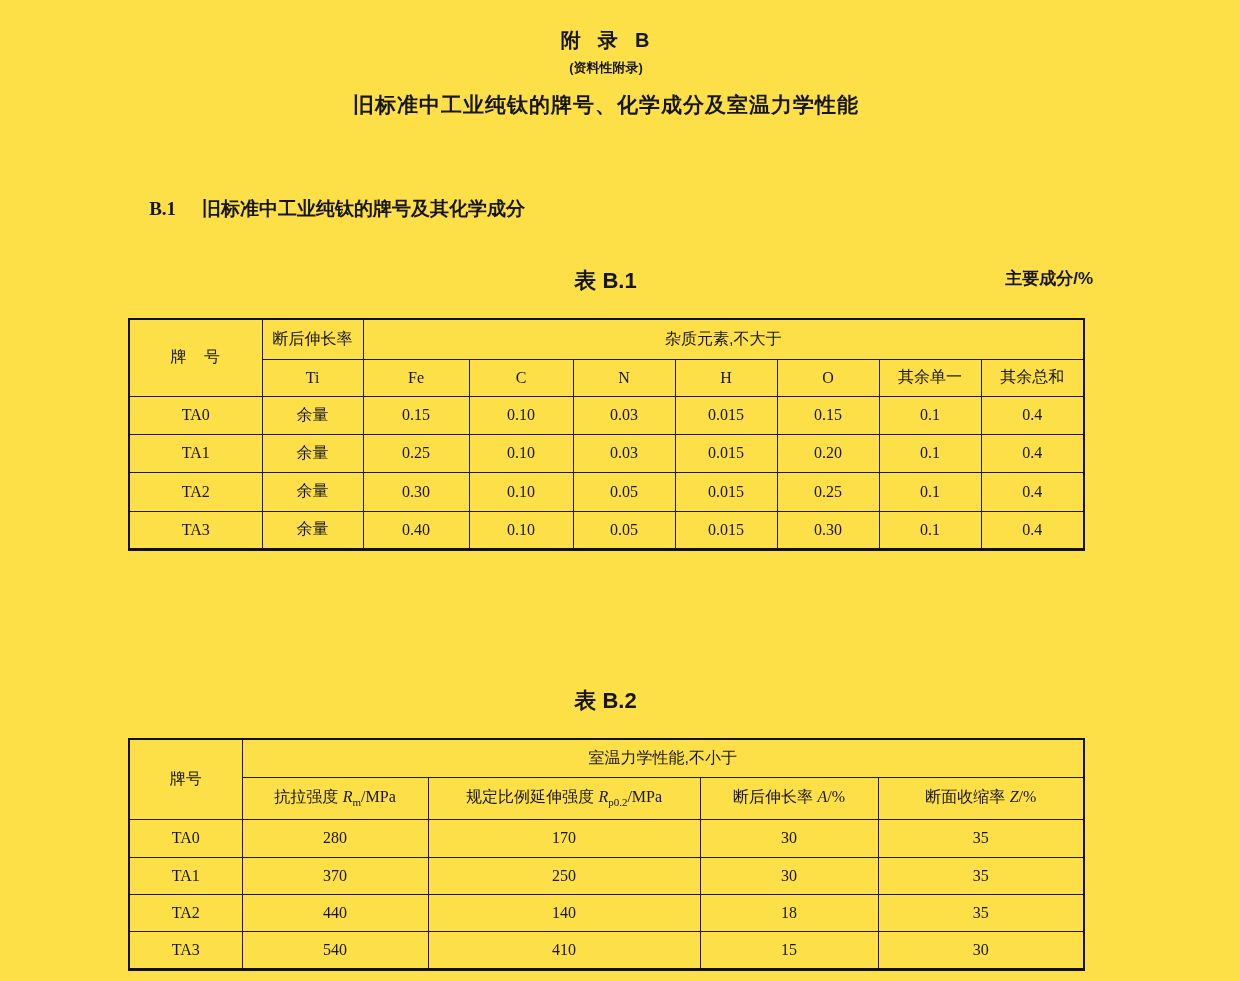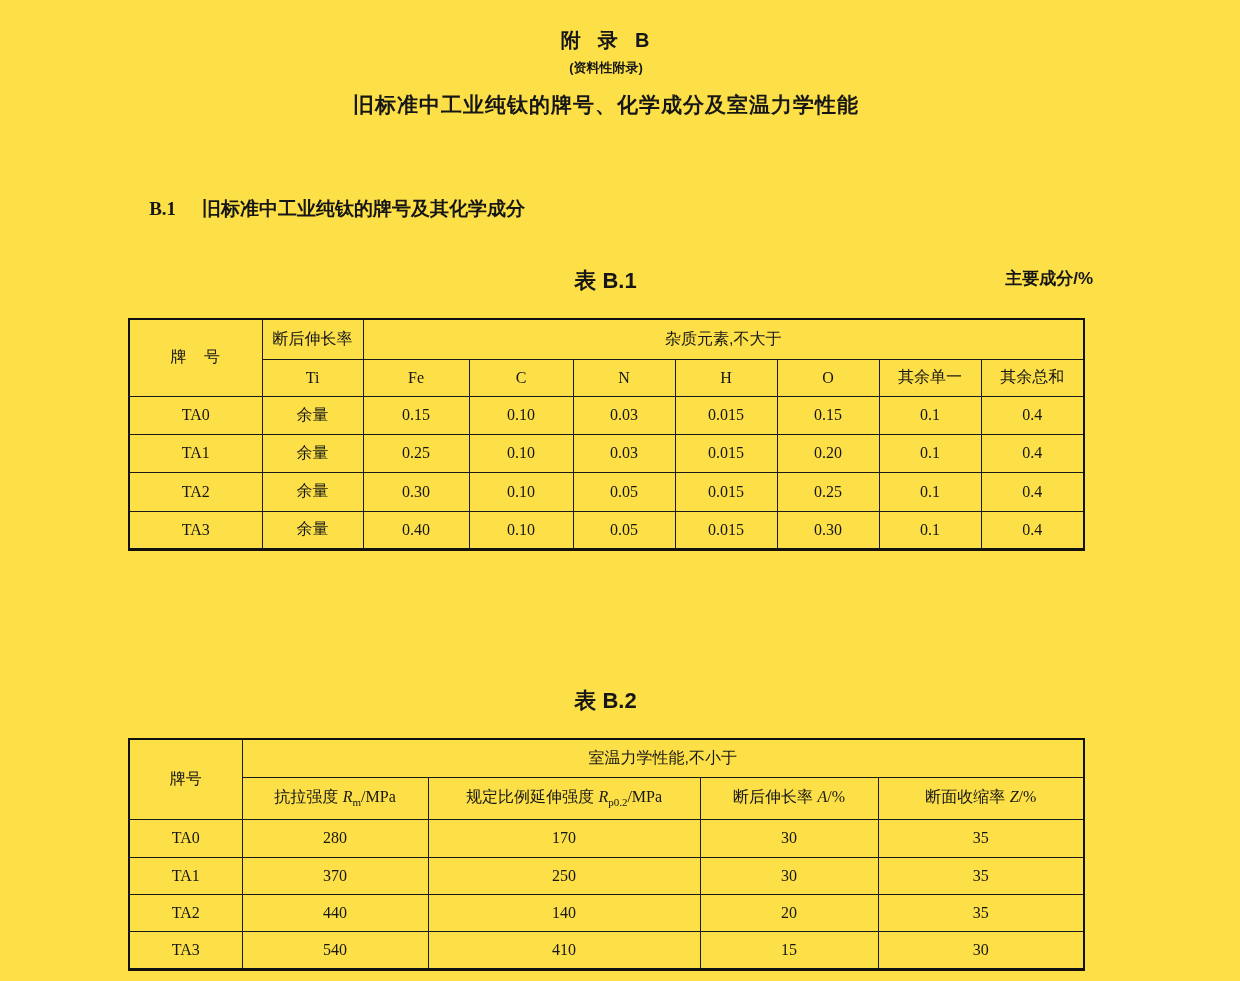--- a/index.html
+++ b/index.html
@@ -174,21 +174,21 @@
       <td class="lat">TA1</td>
       <td class="num-cell">370</td>
       <td class="num-cell">250</td>
       <td class="num-cell">30</td>
       <td class="num-cell">35</td>
     </tr>
     <tr style="height:37px">
       <td class="lat">TA2</td>
       <td class="num-cell">440</td>
       <td class="num-cell">140</td>
-      <td class="num-cell">20</td>
+      <td class="num-cell">18</td>
       <td class="num-cell">35</td>
     </tr>
     <tr style="height:38px">
       <td class="lat">TA3</td>
       <td class="num-cell">540</td>
       <td class="num-cell">410</td>
       <td class="num-cell">15</td>
       <td class="num-cell">30</td>
     </tr>
   </tbody>

